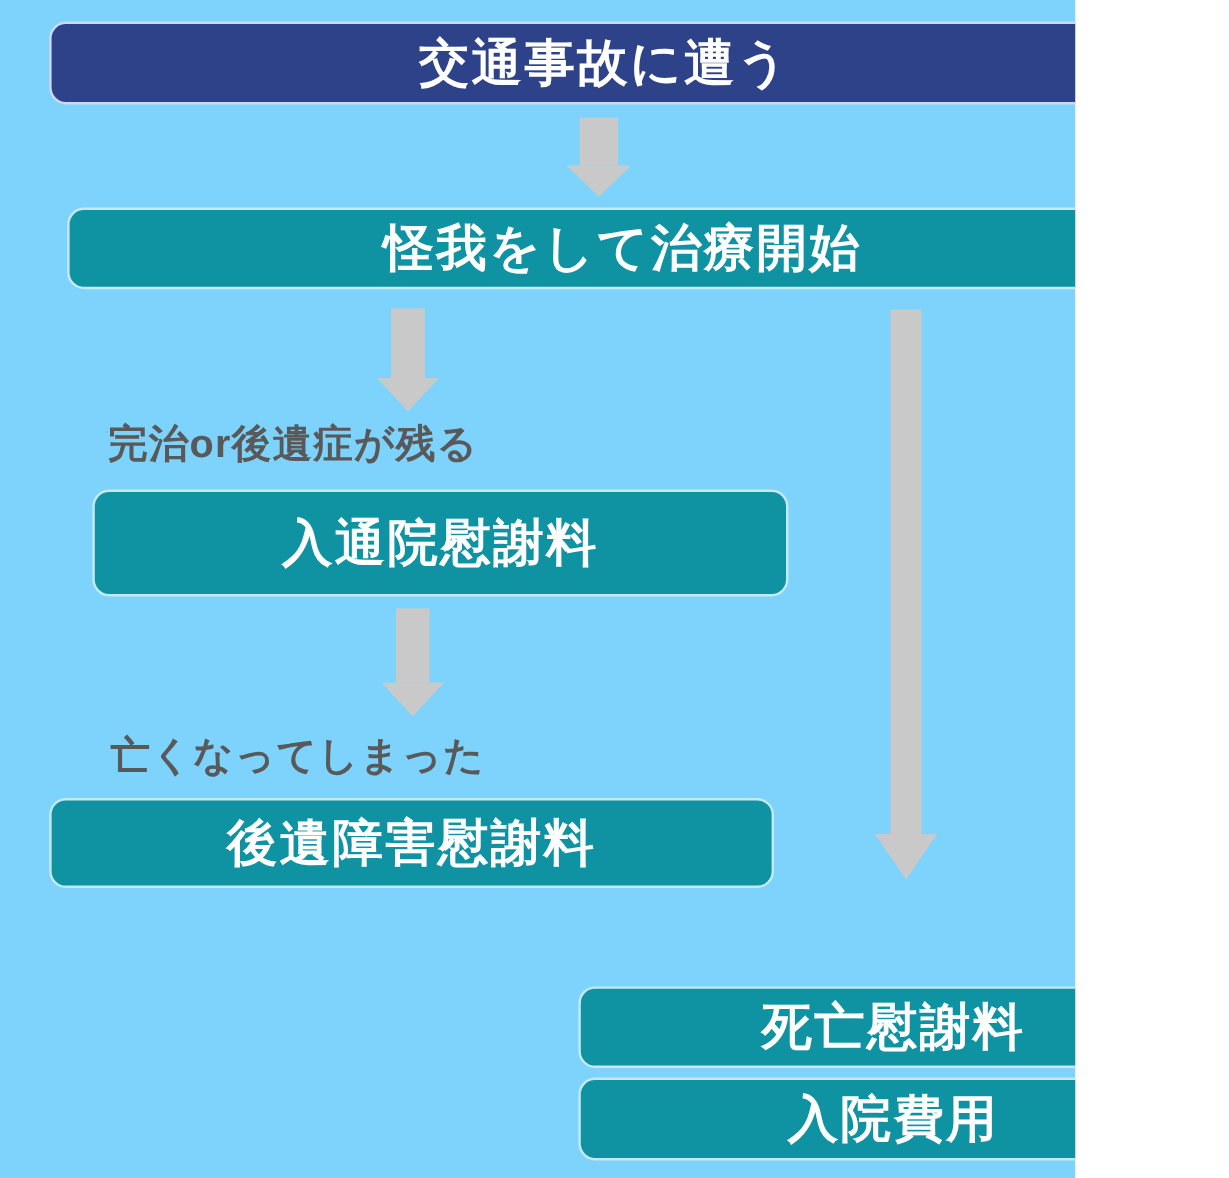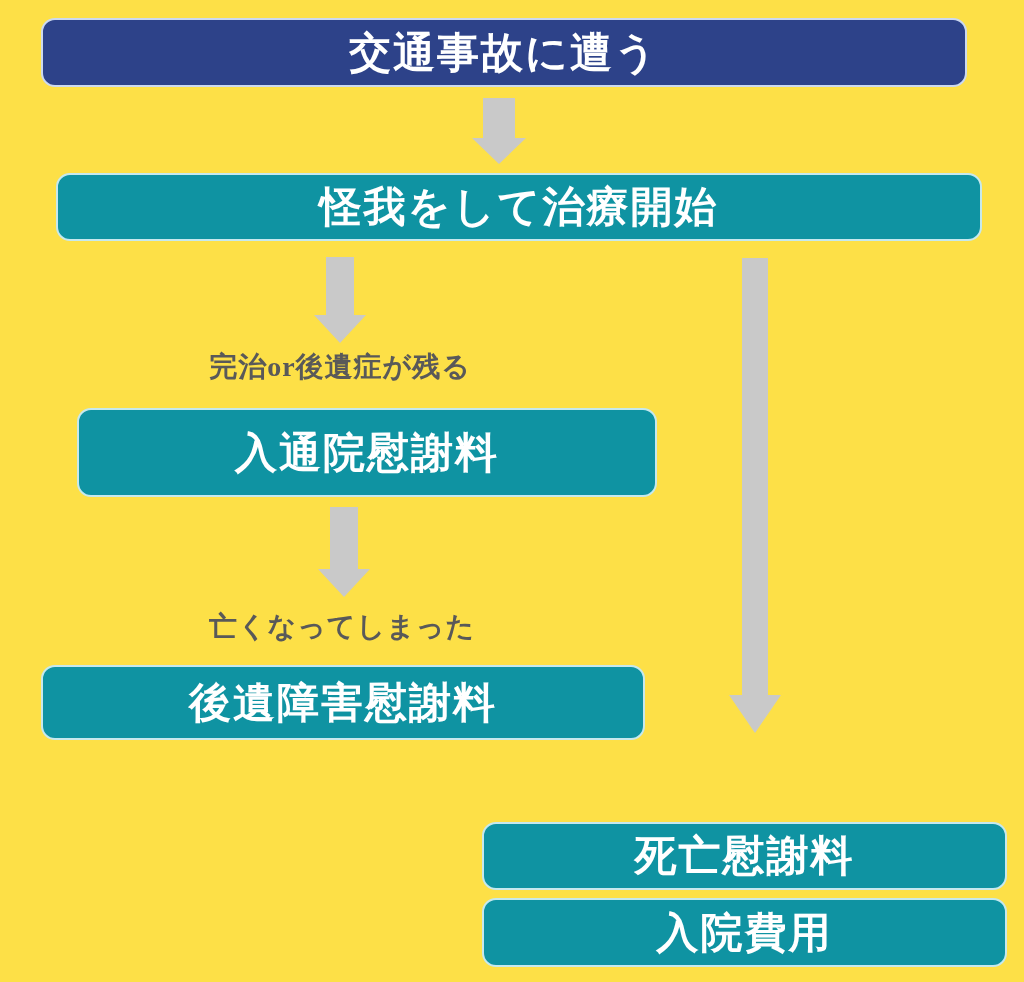--- a/index.html
+++ b/index.html
@@ -3,25 +3,24 @@
 <meta charset="utf-8">
 <style>
   html, body {
     margin: 0;
     padding: 0;
     background: #ffffff;
     font-family: "Liberation Sans", "DejaVu Sans", sans-serif;
   }
   .canvas {
     position: relative;
-    width: 1024px;
+    width: 896px;
     height: 982px;
-    background: #fde047;
+    background: #7dd3fc;
     overflow: hidden;
-    font-family: Liberation Serif, serif;
   }
   .bar {
     position: absolute;
     display: flex;
     align-items: center;
     justify-content: center;
     border-radius: 14px;
     color: #ffffff;
     font-weight: bold;
     font-size: 42px;
@@ -34,23 +33,22 @@
     border: 2px solid #ccd9ef;
   }
   .bar.teal {
     background: #0f93a2;
     border: 2px solid #c6e9ee;
   }
   .cond-label {
     position: absolute;
     color: #595959;
     font-weight: bold;
-    font-size: 28px;
+    font-size: 33px;
     letter-spacing: 1px;
-    text-align: center;
     white-space: nowrap;
   }
   .arrow {
     position: absolute;
     display: flex;
     flex-direction: column;
     align-items: center;
   }
   .arrow .shaft {
     background: #c9c9c9;

